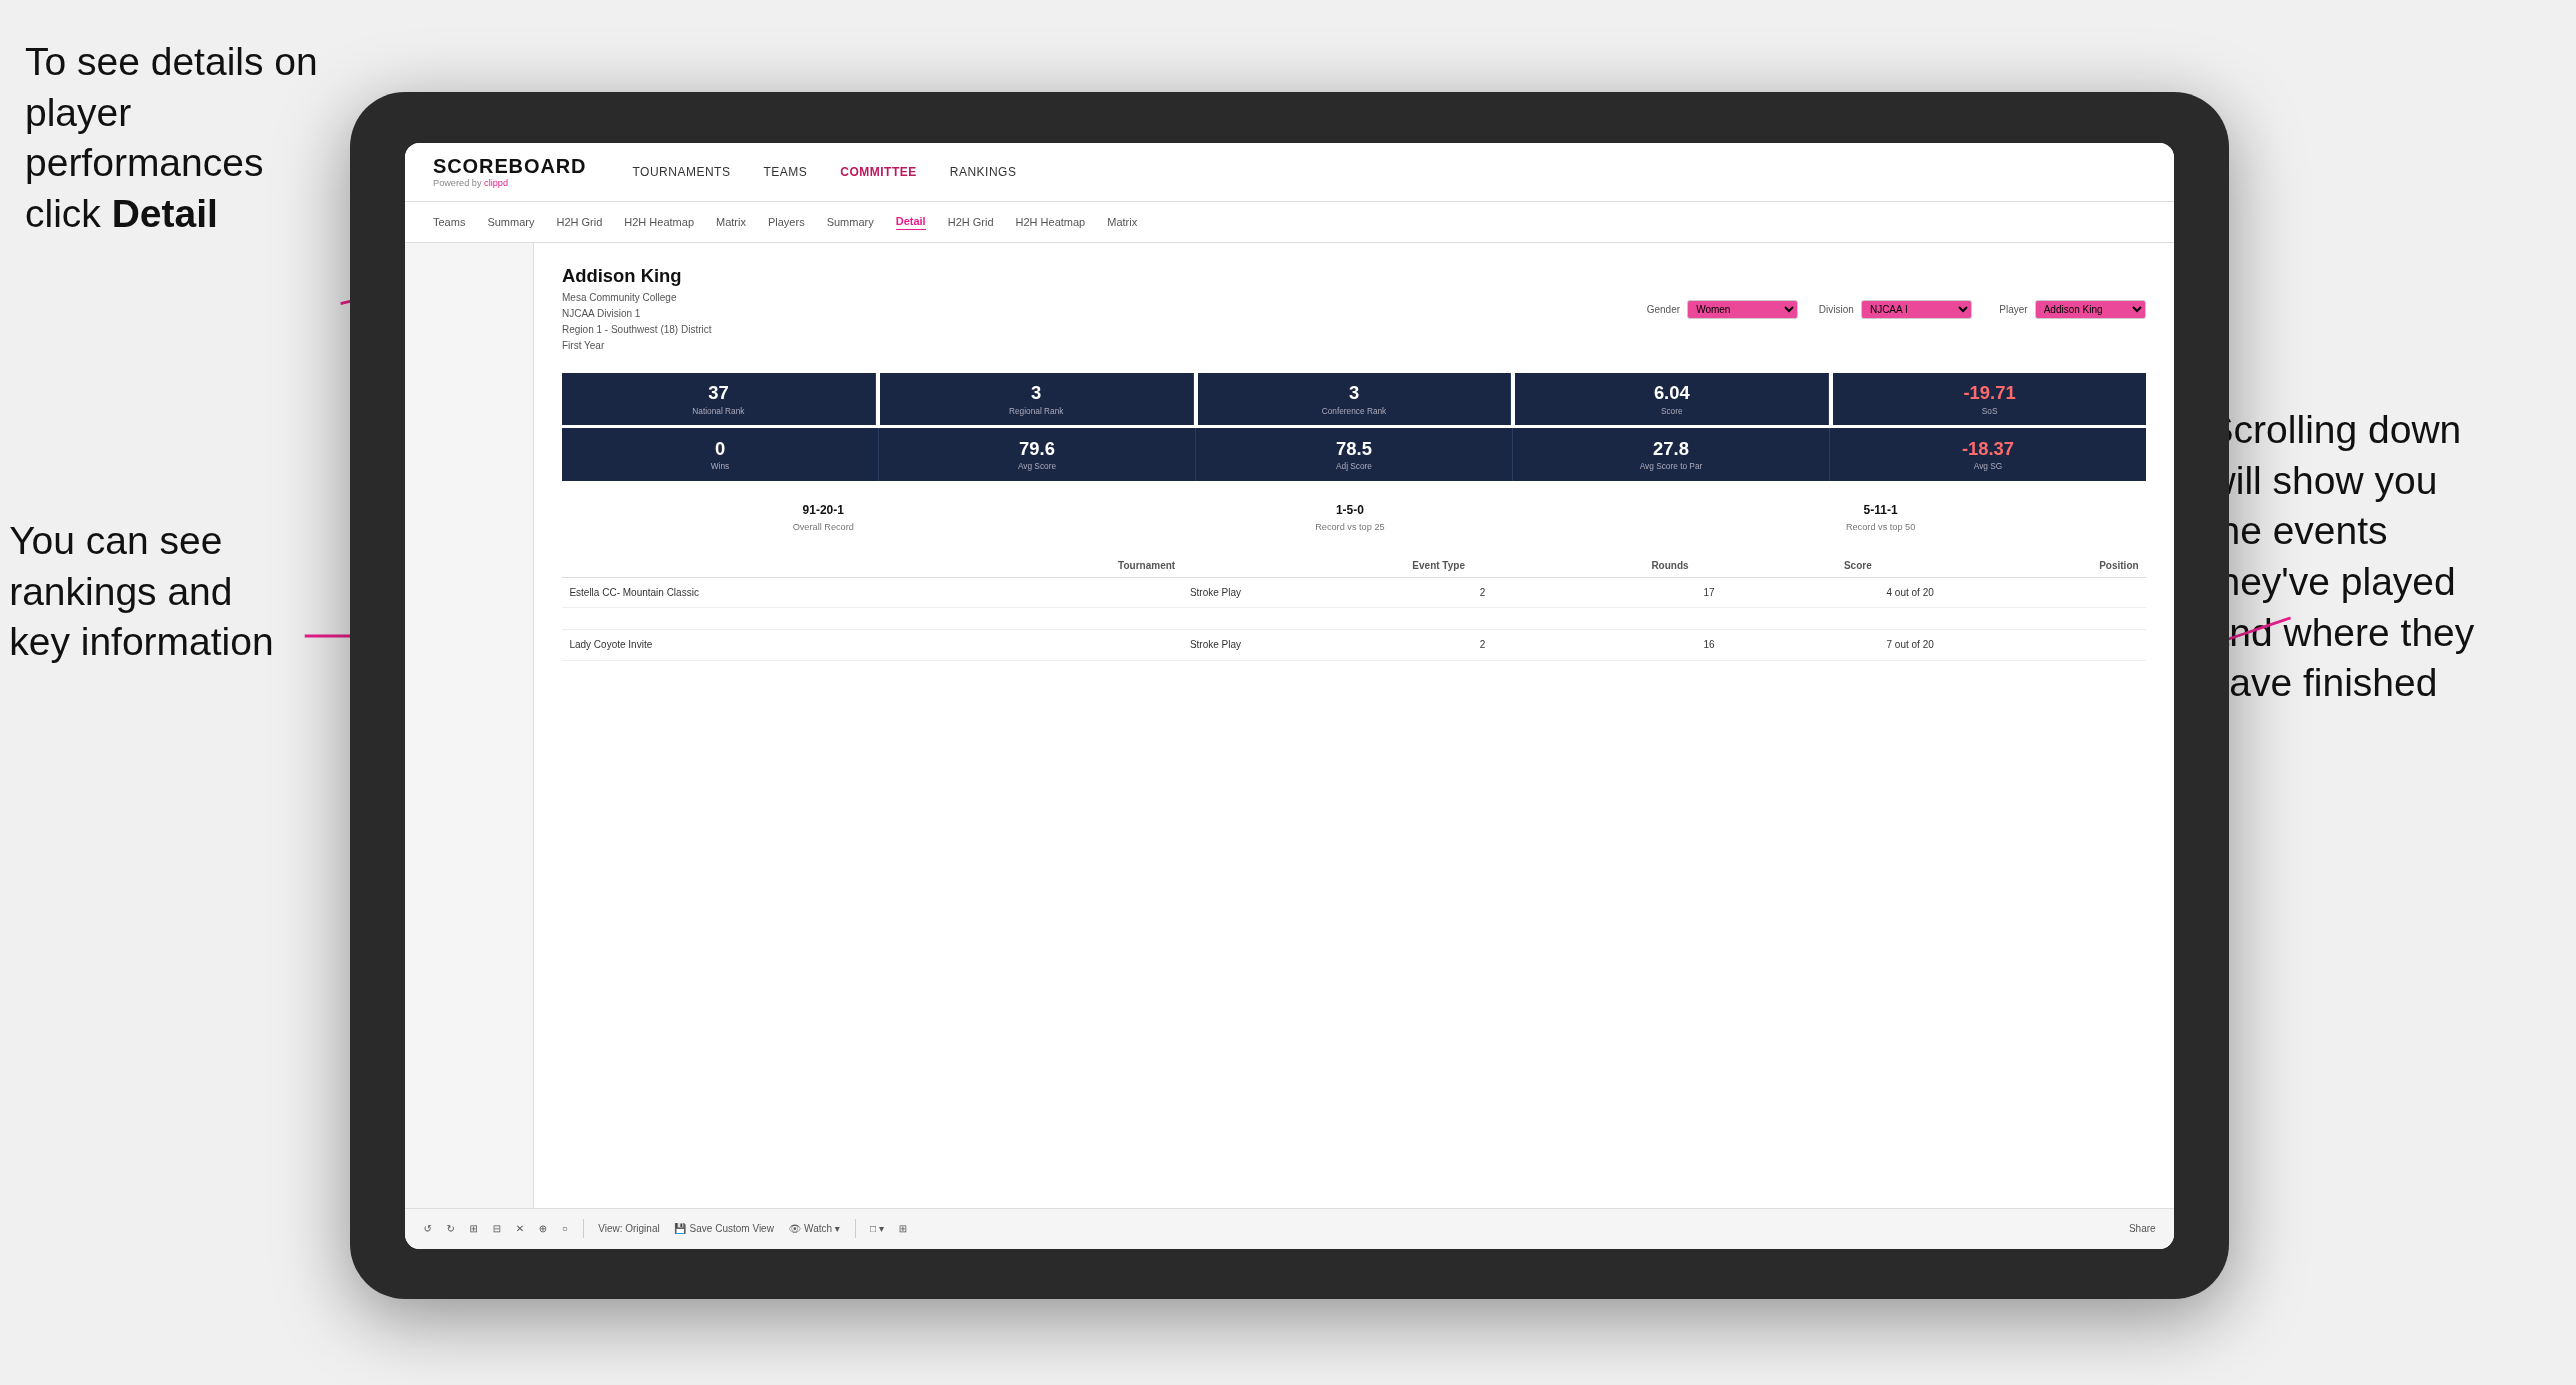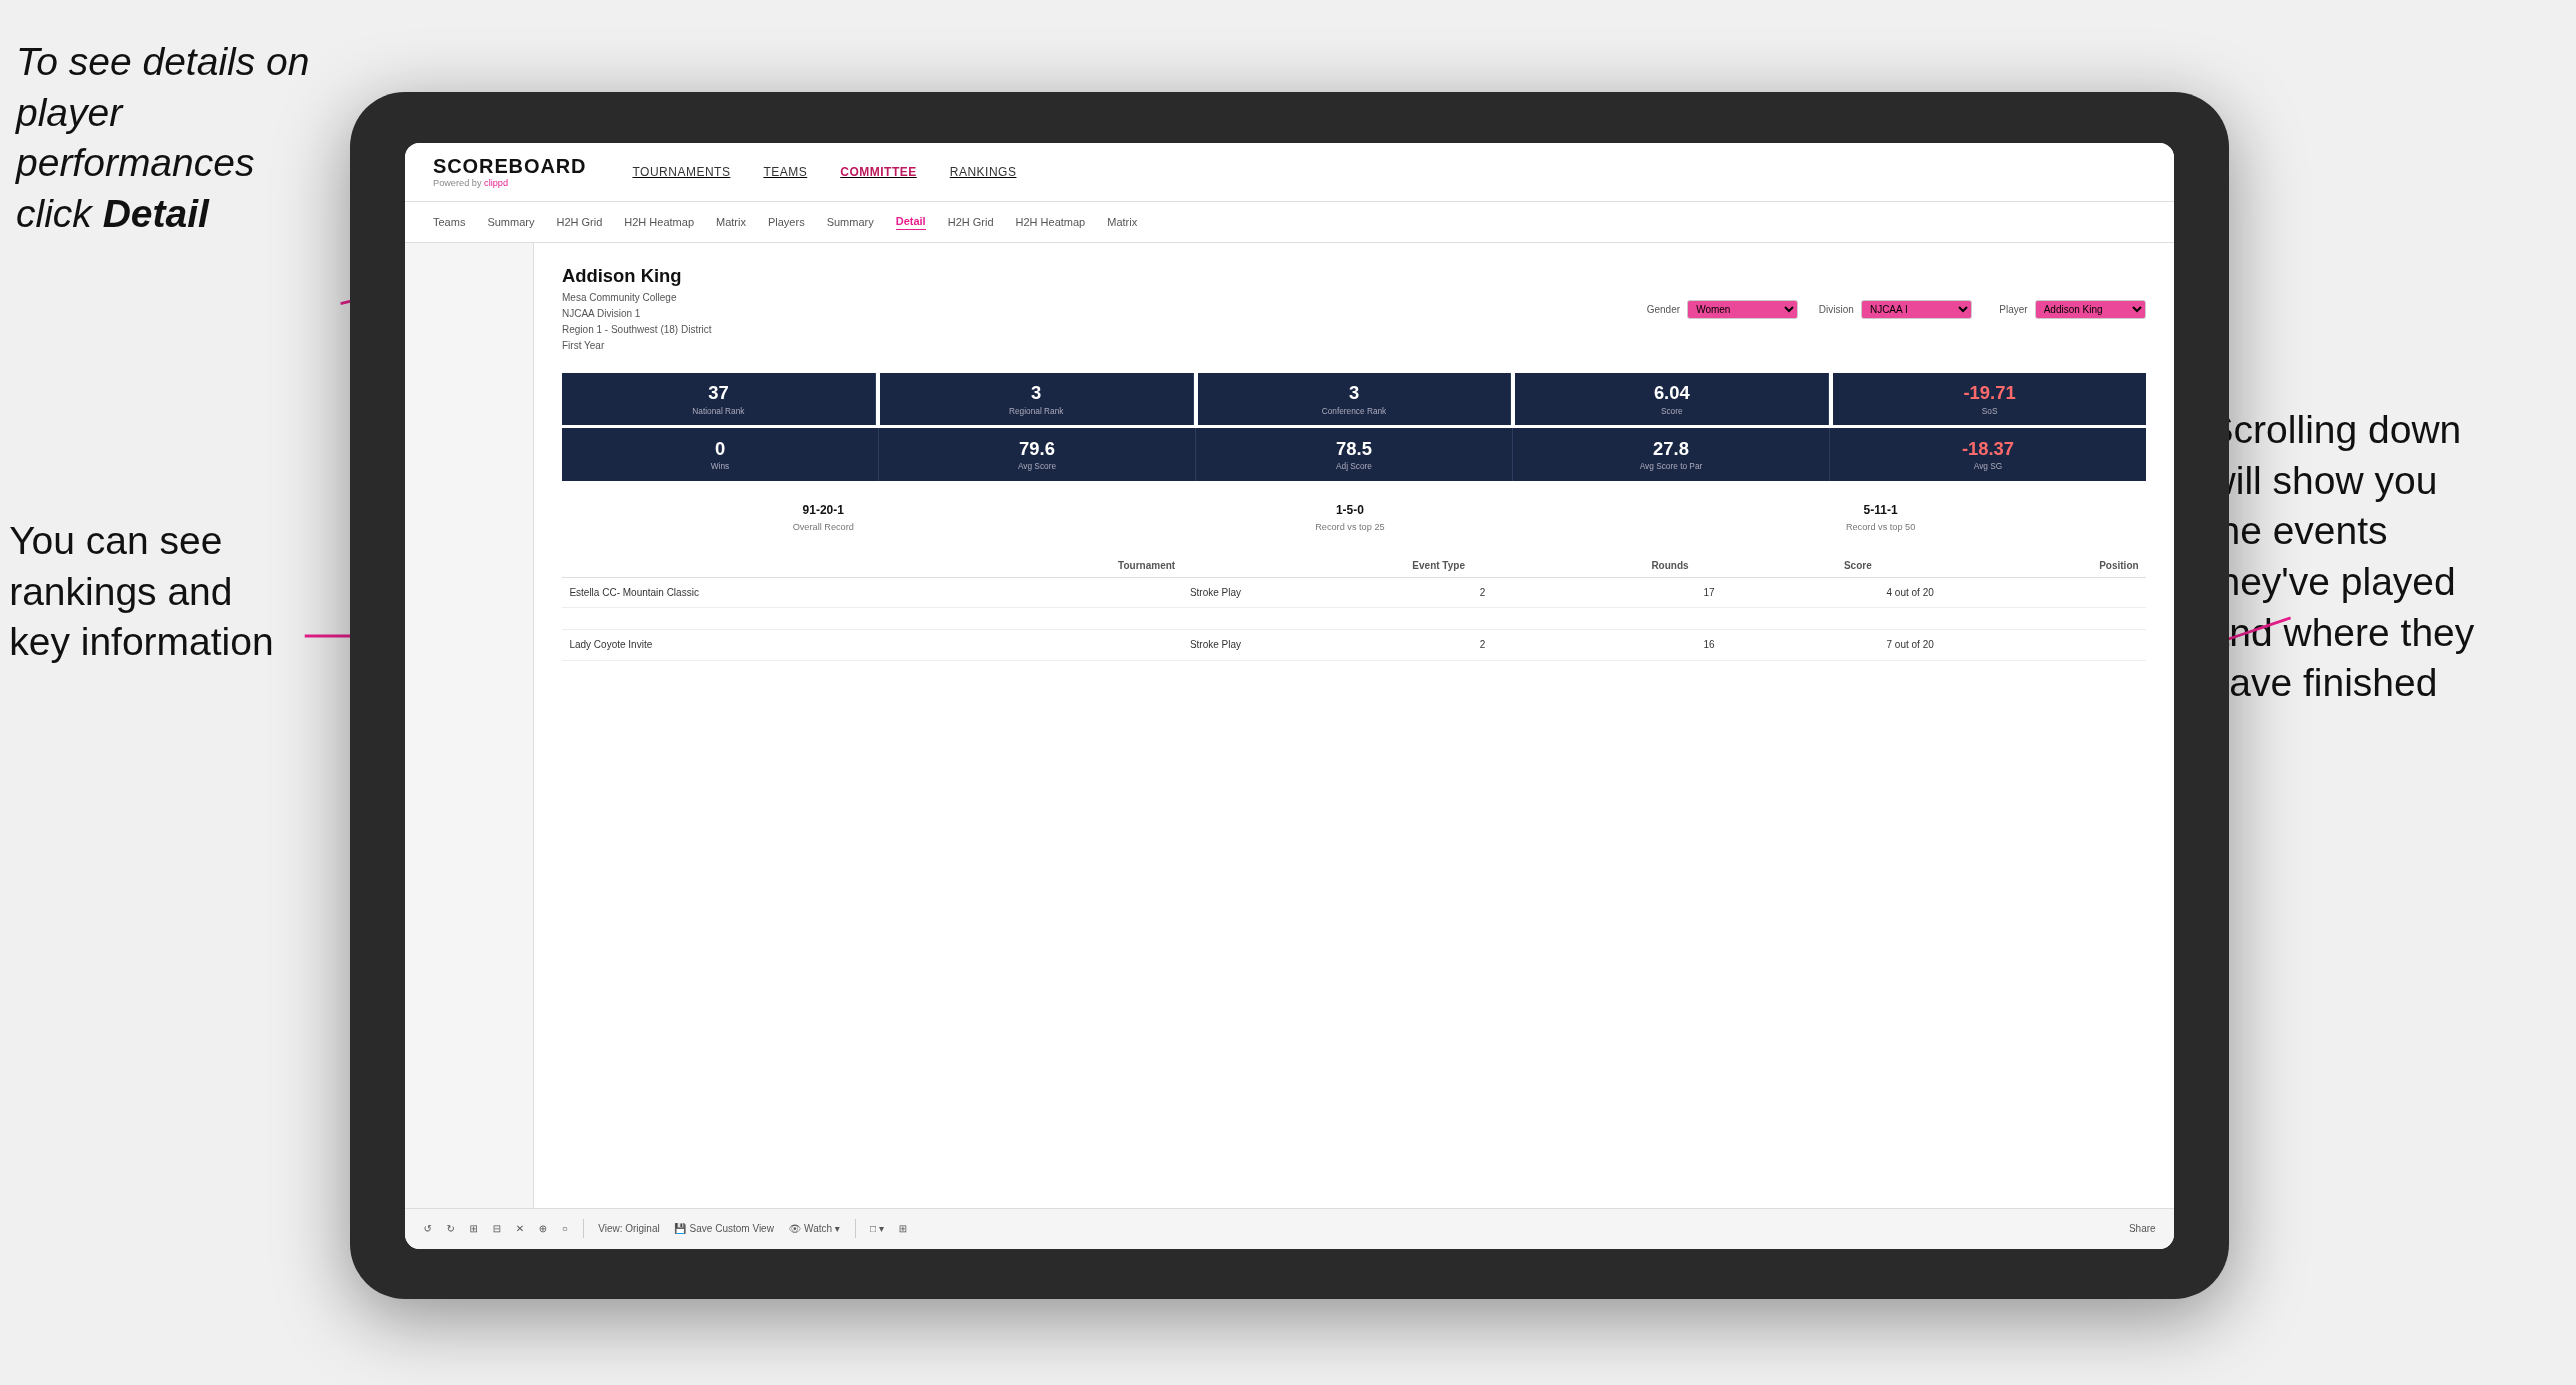--- a/index.html
+++ b/index.html
@@ -16,23 +16,22 @@
     .annotation {
       position: absolute;
       font-size: 39px;
       line-height: 1.3;
       color: #111;
     }
     .annotation .bold { font-weight: 900; }
 
     .annotation-topleft {
       top: 37px;
-      left: 16px;
+      left: 25px;
       width: 313px;
-      font-style: italic;
     }
     .annotation-bottomleft {
       top: 516px;
       left: 9.2px;
       width: 295px;
     }
     .annotation-right {
       top: 405px;
       right: 18.4px;
       width: 350px;
@@ -107,21 +106,20 @@
       color: #111;
     }
     .logo-sub {
       font-size: 9.2px;
       color: #888;
     }
     .logo-sub span { color: #e91e8c; text-align: right; }
     .nav-items {
       display: flex;
       gap: 33px;
-      text-decoration: underline;
     }
     .nav-item {
       font-size: 12px;
       color: #333;
       cursor: pointer;
       text-transform: uppercase;
       letter-spacing: 0.5px;
     }
     .nav-item.active { color: #be185d; font-weight: 700; }
 

